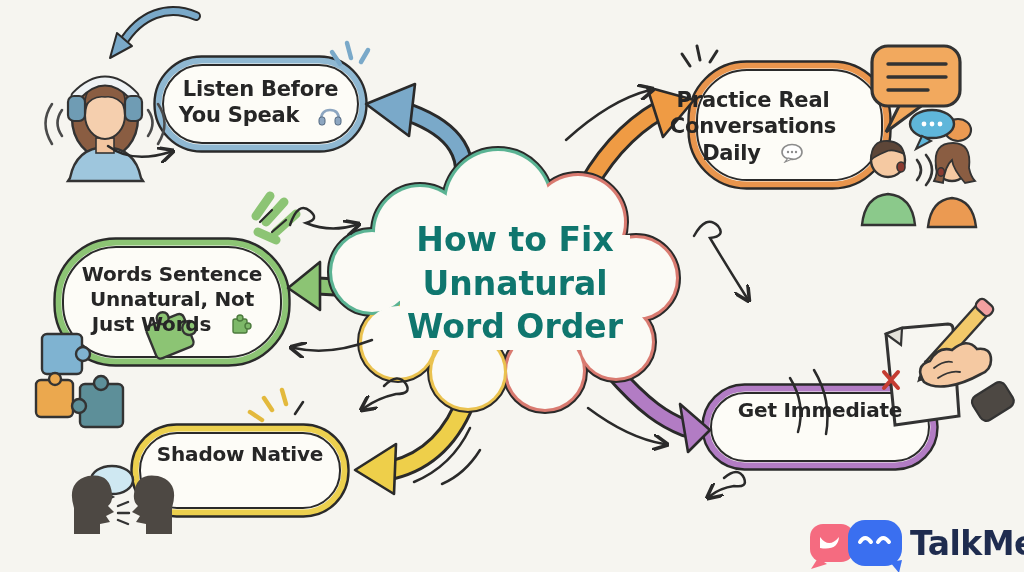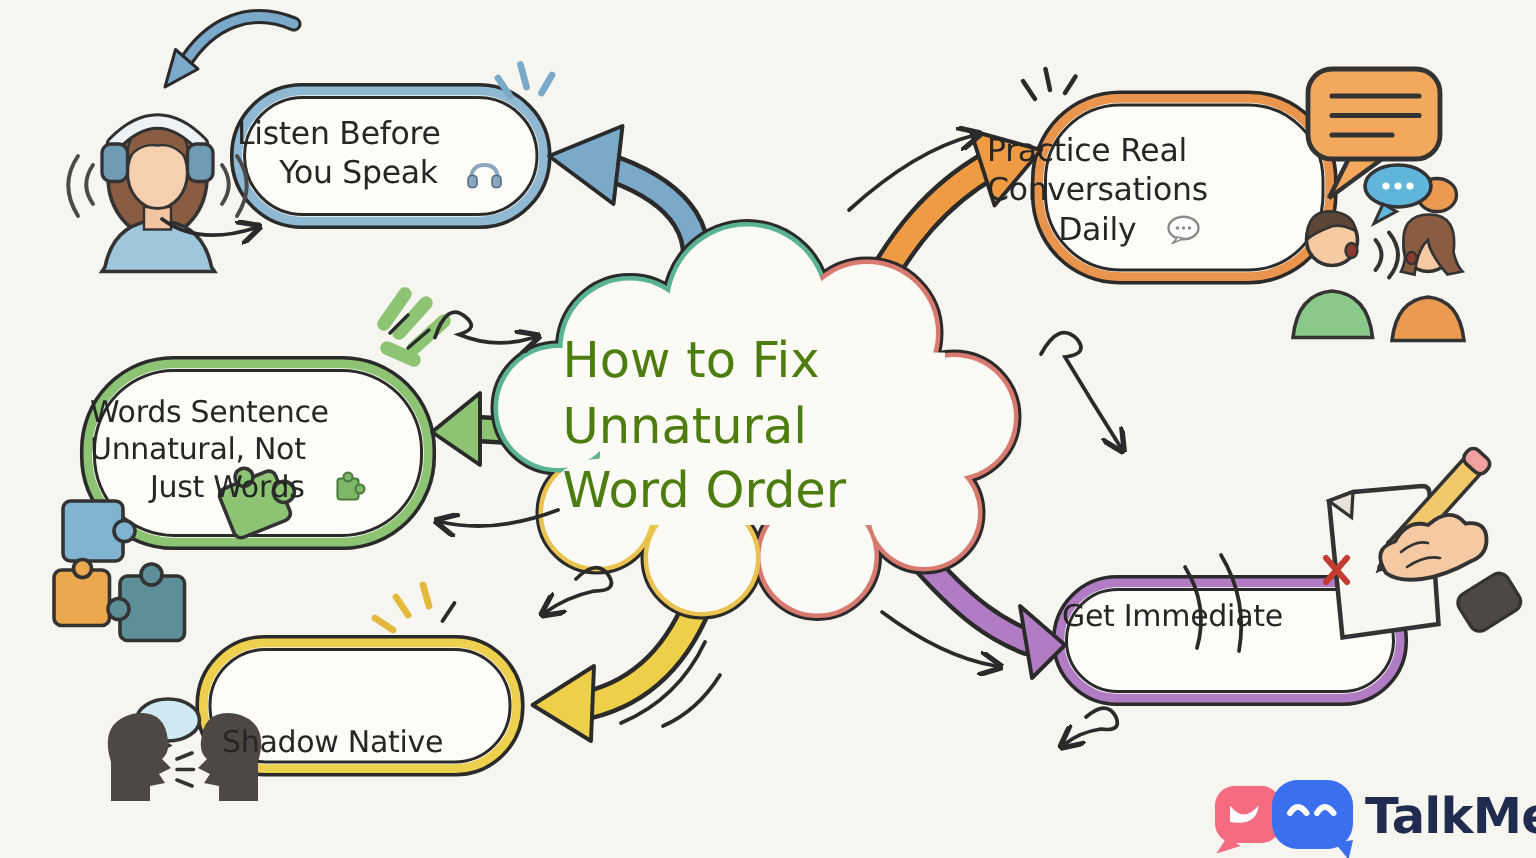--- a/index.html
+++ b/index.html
@@ -3,26 +3,26 @@
 <meta charset="utf-8">
 <style>
   html,body{margin:0;padding:0;}
   #stage{
     position:relative;width:1024px;height:572px;overflow:hidden;
     background:#f6f5f0;
     font-family:"DejaVu Sans",sans-serif;
   }
   svg.art{position:absolute;left:0;top:0;}
   .label{
-    position:absolute;text-align:left;font-weight:normal;color:#262626;
+    position:absolute;text-align:center;font-weight:bold;color:#262626;
     line-height:1.26;letter-spacing:-0.2px;
   }
   .label .row{display:flex;align-items:center;justify-content:center;gap:19px;}
   .label svg{display:block;}
-  #title-label{font-size:33px;line-height:1.32;color:#4d7c0f;letter-spacing:0;}
+  #title-label{font-size:33px;line-height:1.32;color:#0f766e;letter-spacing:0;}
   #logo-text{
     position:absolute;font-weight:bold;font-size:33px;color:#1f2c4f;letter-spacing:-0.5px;
   }
 </style>
 </head>
 <body>
 
 <div id="stage">
 
 <svg class="art" width="1024" height="572" viewBox="0 0 1024 572">
@@ -284,21 +284,21 @@
   <div class="row">
     <span>Just Words</span>
     <svg width="22" height="22" viewBox="0 0 22 22">
       <rect x="3" y="5" width="14" height="14" rx="2" fill="#7db869" stroke="#4c7a3d" stroke-width="1.4"></rect>
       <circle cx="10" cy="4" r="3" fill="#7db869" stroke="#4c7a3d" stroke-width="1.4"></circle>
       <circle cx="18" cy="12" r="3" fill="#7db869" stroke="#4c7a3d" stroke-width="1.4"></circle>
     </svg>
   </div>
 </div>
 
-<div class="label" style="left:148px;top:442px;width:204px;font-size:20px;margin-top:40px;">
+<div class="label" style="left:138px;top:442px;width:204px;font-size:20px;">
   <div>Shadow Native</div>
 </div>
 
 <div class="label" style="left:708px;top:398px;width:224px;font-size:20px;">
   <div>Get Immediate</div>
 </div>
 
 <div id="logo-text" style="left:910px;top:524px;">TalkMe</div>
 
 </div>

